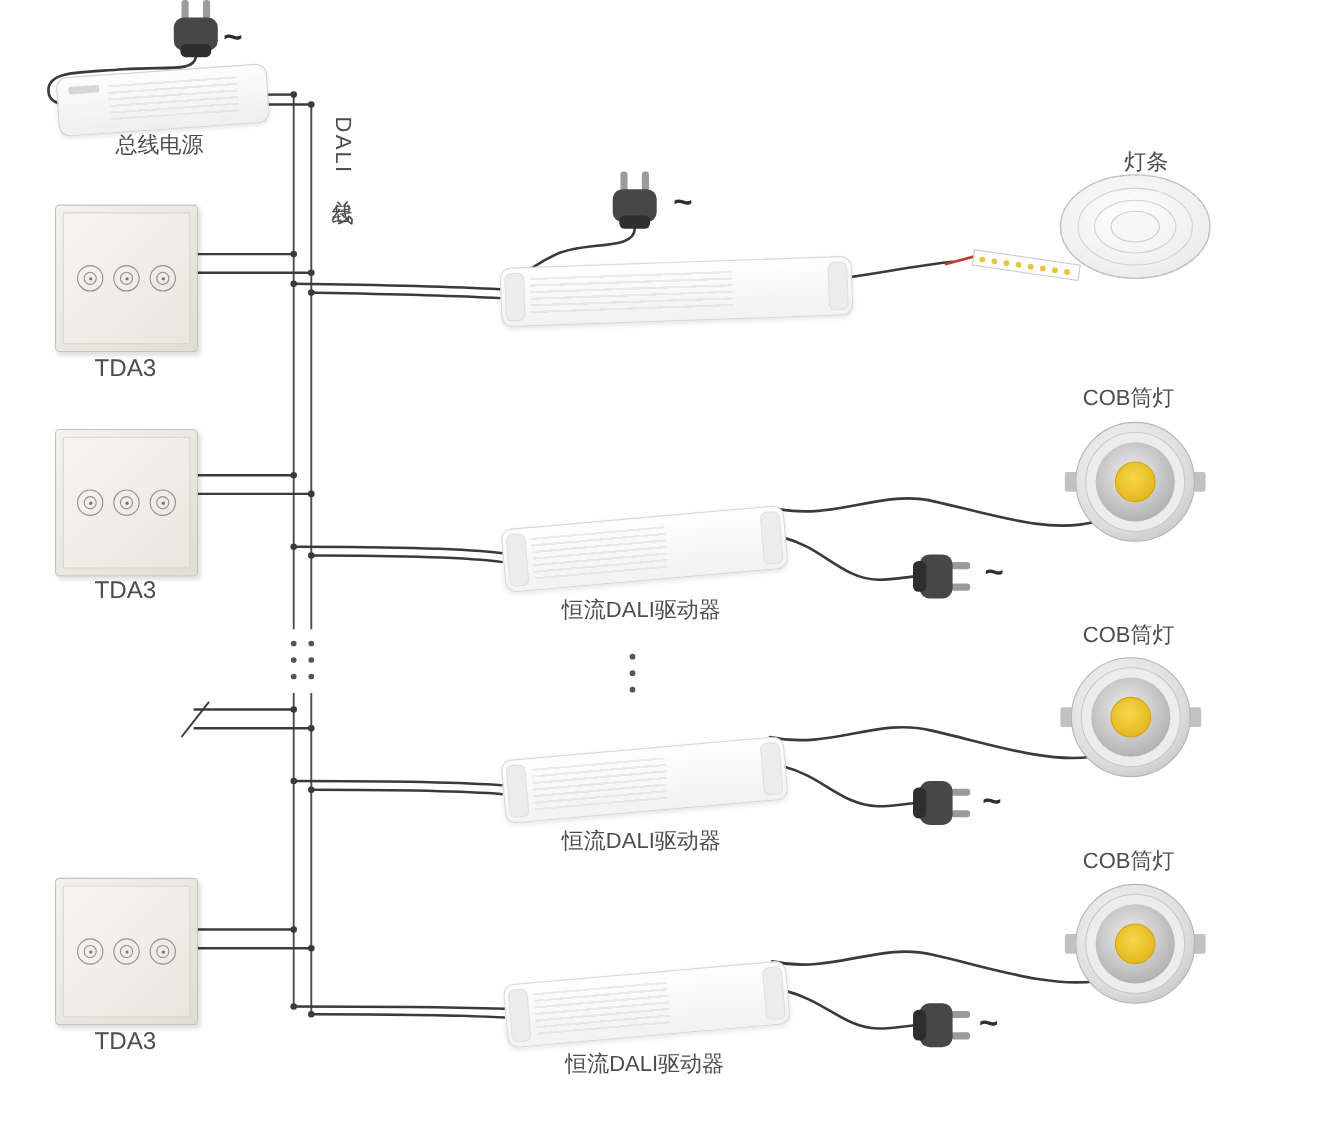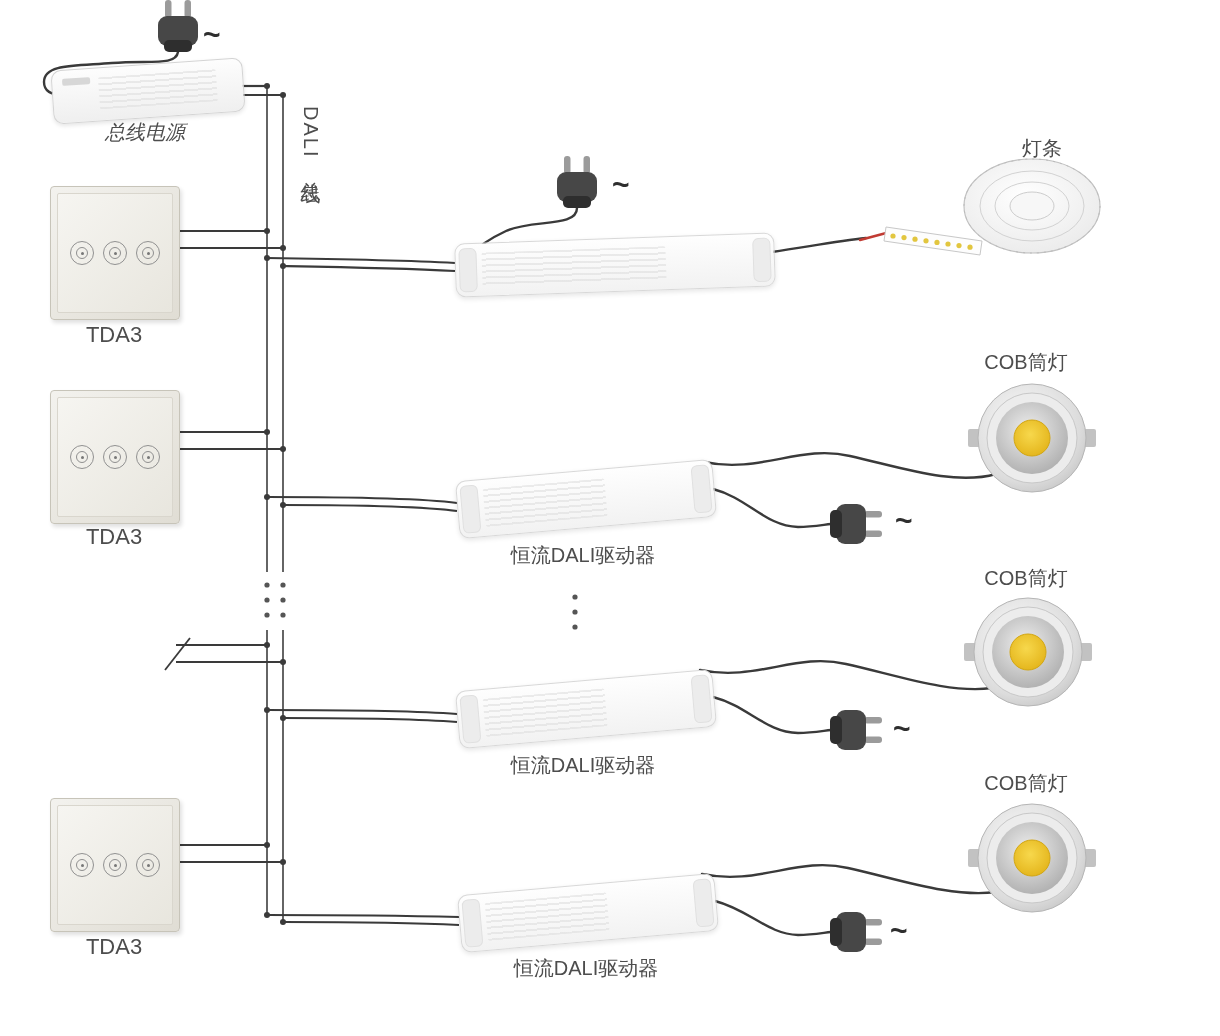--- a/index.html
+++ b/index.html
@@ -240,21 +240,21 @@
     <div class="cap l"></div>
     <div class="cap r"></div>
     <div class="print"></div>
   </div>
   <div class="driver" style="left:459px;top:884px;width:256px;height:56px;transform:rotate(-5deg);">
     <div class="cap l"></div>
     <div class="cap r"></div>
     <div class="print"></div>
   </div>
 
-  <div class="lbl" style="left:70px;top:120px;width:150px;font-style:italic;">总线电源</div>
+  <div class="lbl" style="left:70px;top:120px;width:150px;">总线电源</div>
   <div class="v-lbl" style="left:298px;top:106px;height:120px;">DALI 总线</div>
 
   <div class="lbl" style="left:50px;top:322px;width:128px;font-size:22px;">TDA3</div>
   <div class="lbl" style="left:50px;top:524px;width:128px;font-size:22px;">TDA3</div>
   <div class="lbl" style="left:50px;top:934px;width:128px;font-size:22px;">TDA3</div>
 
   <div class="lbl" style="left:450px;top:543px;width:266px;">恒流DALI驱动器</div>
   <div class="lbl" style="left:450px;top:753px;width:266px;">恒流DALI驱动器</div>
   <div class="lbl" style="left:453px;top:956px;width:266px;">恒流DALI驱动器</div>
 

